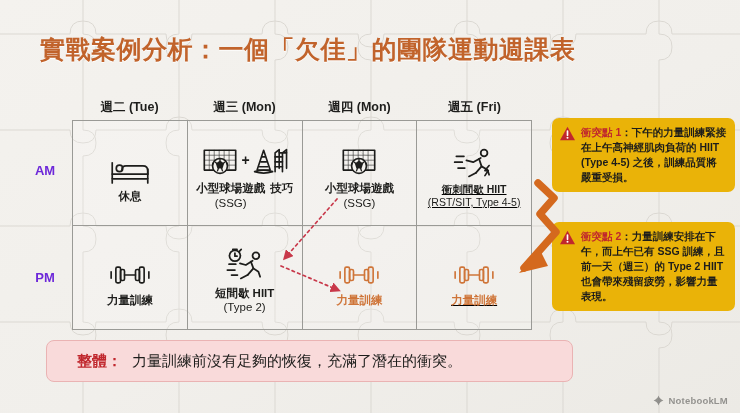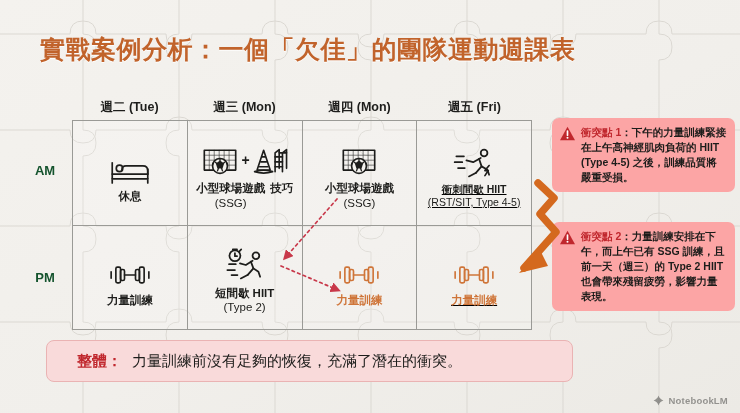--- a/index.html
+++ b/index.html
@@ -62,21 +62,21 @@
   }
 
   
   .row-label {
     position: absolute;
     left: 24px;
     width: 42px;
     text-align: center;
     font-size: 13px;
     font-weight: bold;
-    color: #14532d;
+    color: #6d28d9;
   }
   .row-label.am { top: 163px; }
   .row-label.pm { top: 270px; }
 
   
   .table {
     position: absolute;
     left: 72px;
     top: 120px;
     width: 460px;
@@ -136,21 +136,21 @@
   }
   .cell-label-row .skill { font-weight: bold; }
 
   .cell.hl .cell-label { color: #cf7539; }
   .cell-label.small { font-size: 10.5px; font-weight: normal; }
   .cell-label.small b { font-weight: bold; }
 
   
   .callout {
     position: absolute;
-    background: #fca5a5;
+    background: #eab308;
     border-radius: 7px;
     padding: 7px 8px 7px 7px;
     display: flex;
     gap: 5px;
     align-items: flex-start;
   }
   #callout-1 { left: 552px; top: 118px; width: 183px; }
   #callout-2 { left: 552px; top: 222px; width: 183px; }
   .callout-text {
     font-size: 10.5px;

